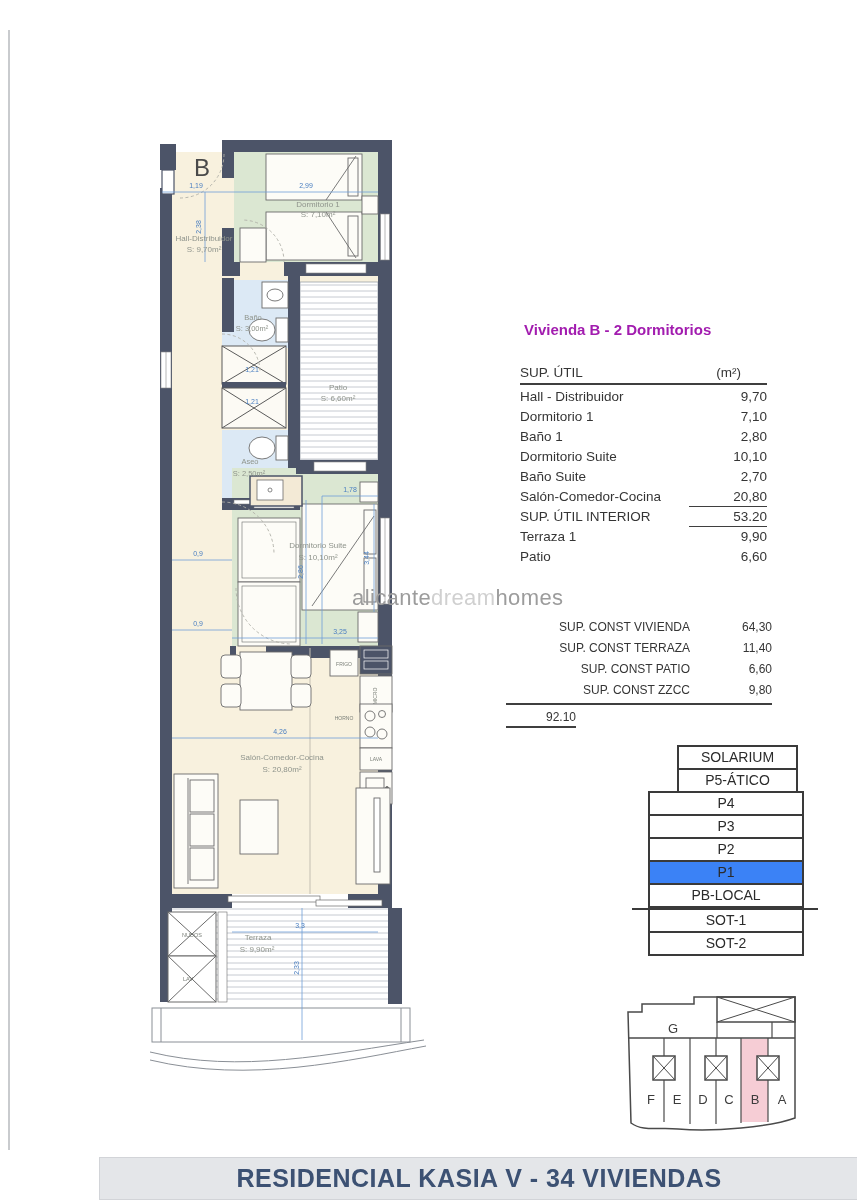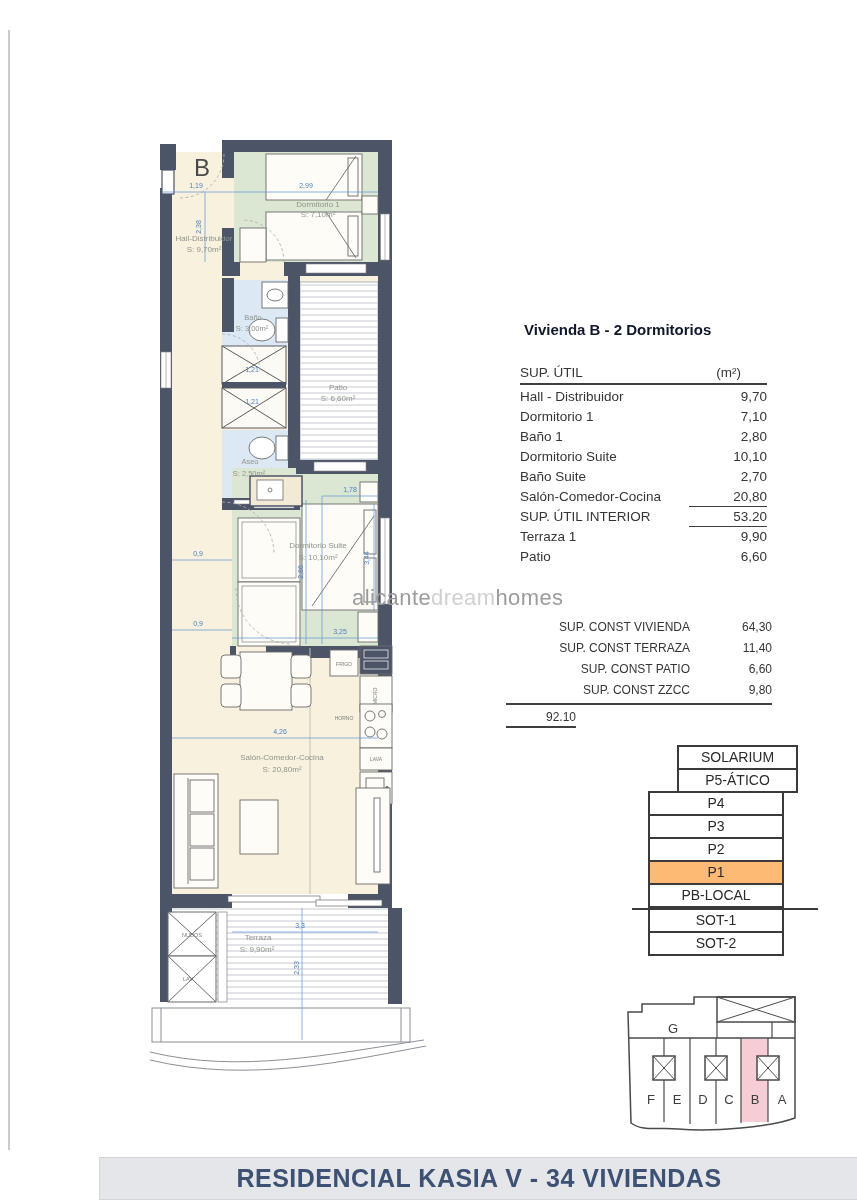--- a/index.html
+++ b/index.html
@@ -5,46 +5,46 @@
   html,body{margin:0;padding:0;background:#ffffff;}
   .page{position:relative;width:857px;height:1200px;background:#fff;overflow:hidden;
         font-family:"Liberation Sans",sans-serif;color:#383838;}
   .abs{position:absolute;}
   
   .edge-line{left:8px;top:30px;width:2px;height:1120px;background:#c9cbce;}
   
   .watermark{left:352px;top:585px;font-size:22px;letter-spacing:.4px;white-space:nowrap;}
   .watermark .w1{color:#9c9c9c;} .watermark .w2{color:#d0d0d0;} .watermark .w3{color:#9c9c9c;}
   
-  .sum-title{left:524px;top:321px;font-size:15px;font-weight:bold;color:#0f172a;}
+  .sum-title{left:524px;top:321px;font-size:15px;font-weight:bold;color:#a21caf;}
   
   .sup-table{left:520px;top:365px;width:247px;font-size:13.5px;color:#353535;}
   .sup-header{display:flex;justify-content:space-between;border-bottom:2px solid #3f3f3f;
               padding-bottom:3px;margin-bottom:2px;}
   .sup-header .unit{margin-right:26px;}
   .sup-row{display:flex;height:20px;line-height:20px;}
   .sup-row .lbl{flex:1;white-space:nowrap;}
   .sup-row .val{width:78px;text-align:right;}
   .sup-row .val.underline{border-bottom:1.5px solid #3f3f3f;}
   .sup-row.sub .lbl{padding-right:8px;}
   
   .const-table{left:506px;top:617px;width:266px;font-size:12px;color:#353535;}
   .const-row{display:flex;height:21px;line-height:21px;}
   .const-row .lbl{flex:1;text-align:right;padding-right:12px;white-space:nowrap;}
   .const-row .val{width:70px;text-align:right;}
   .const-div{border-top:2px solid #3f3f3f;margin:2px 0;}
   .const-row .val.underline{border-bottom:2px solid #3f3f3f;}
   
   .levels{left:648px;top:745px;width:150px;}
-  .level-row{box-sizing:border-box;width:136px;height:25px;border:2px solid #3a3a3a;
+  .level-row{box-sizing:border-box;width:156px;height:25px;border:2px solid #3a3a3a;
              margin-top:-2px;background:#fff;text-align:center;font-size:14px;
              line-height:21px;color:#2b2b2b;}
   .level-row:first-child{margin-top:0;}
   .level-row.narrow{width:121px;margin-left:29px;}
-  .level-row.pink{background:#fdba74;}
+  .level-row.pink{background:#3b82f6;}
   .ground-line{height:0;border-top:2px solid #3a3a3a;width:186px;margin-left:-16px;}
   
   .banner{left:99px;top:1157px;width:758px;height:41px;background:#e4e6e9;
           border:1px solid #d2d4d8;display:flex;align-items:center;justify-content:center;}
   .banner span{font-size:25px;font-weight:bold;color:#3c5173;letter-spacing:.5px;white-space:nowrap;}
   svg text{font-family:"Liberation Sans",sans-serif;}
   .roomlabel{fill:#8f948c;}
   .dimtext{fill:#4a7fc1;}
 </style>
 </head>

